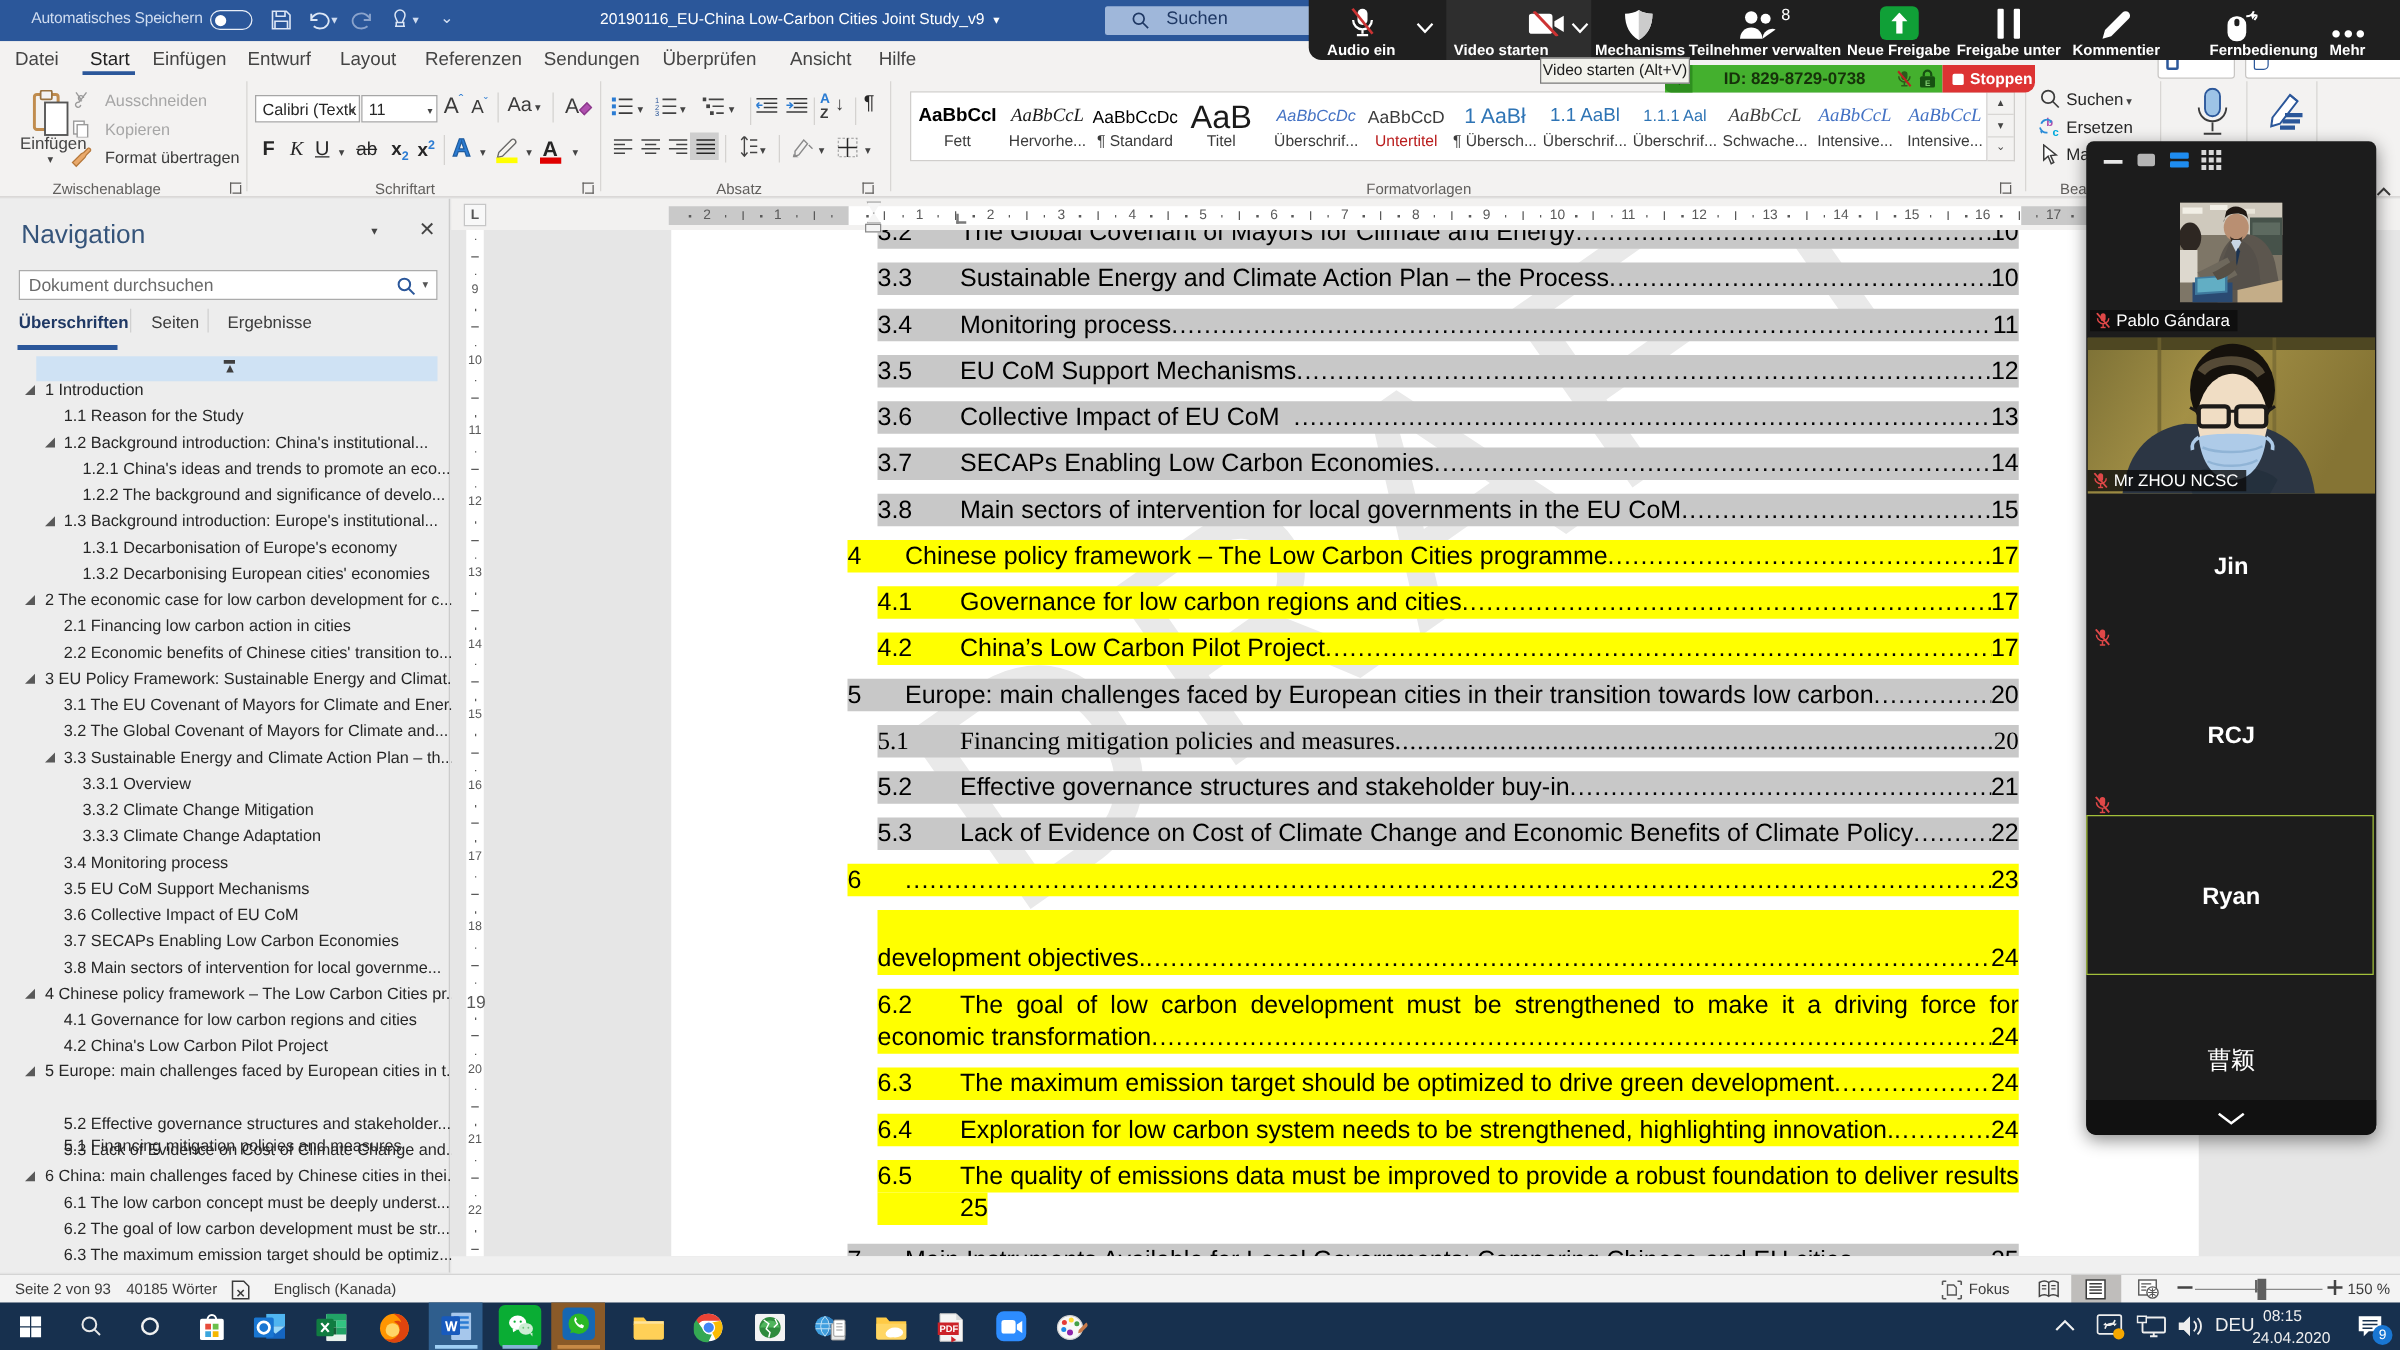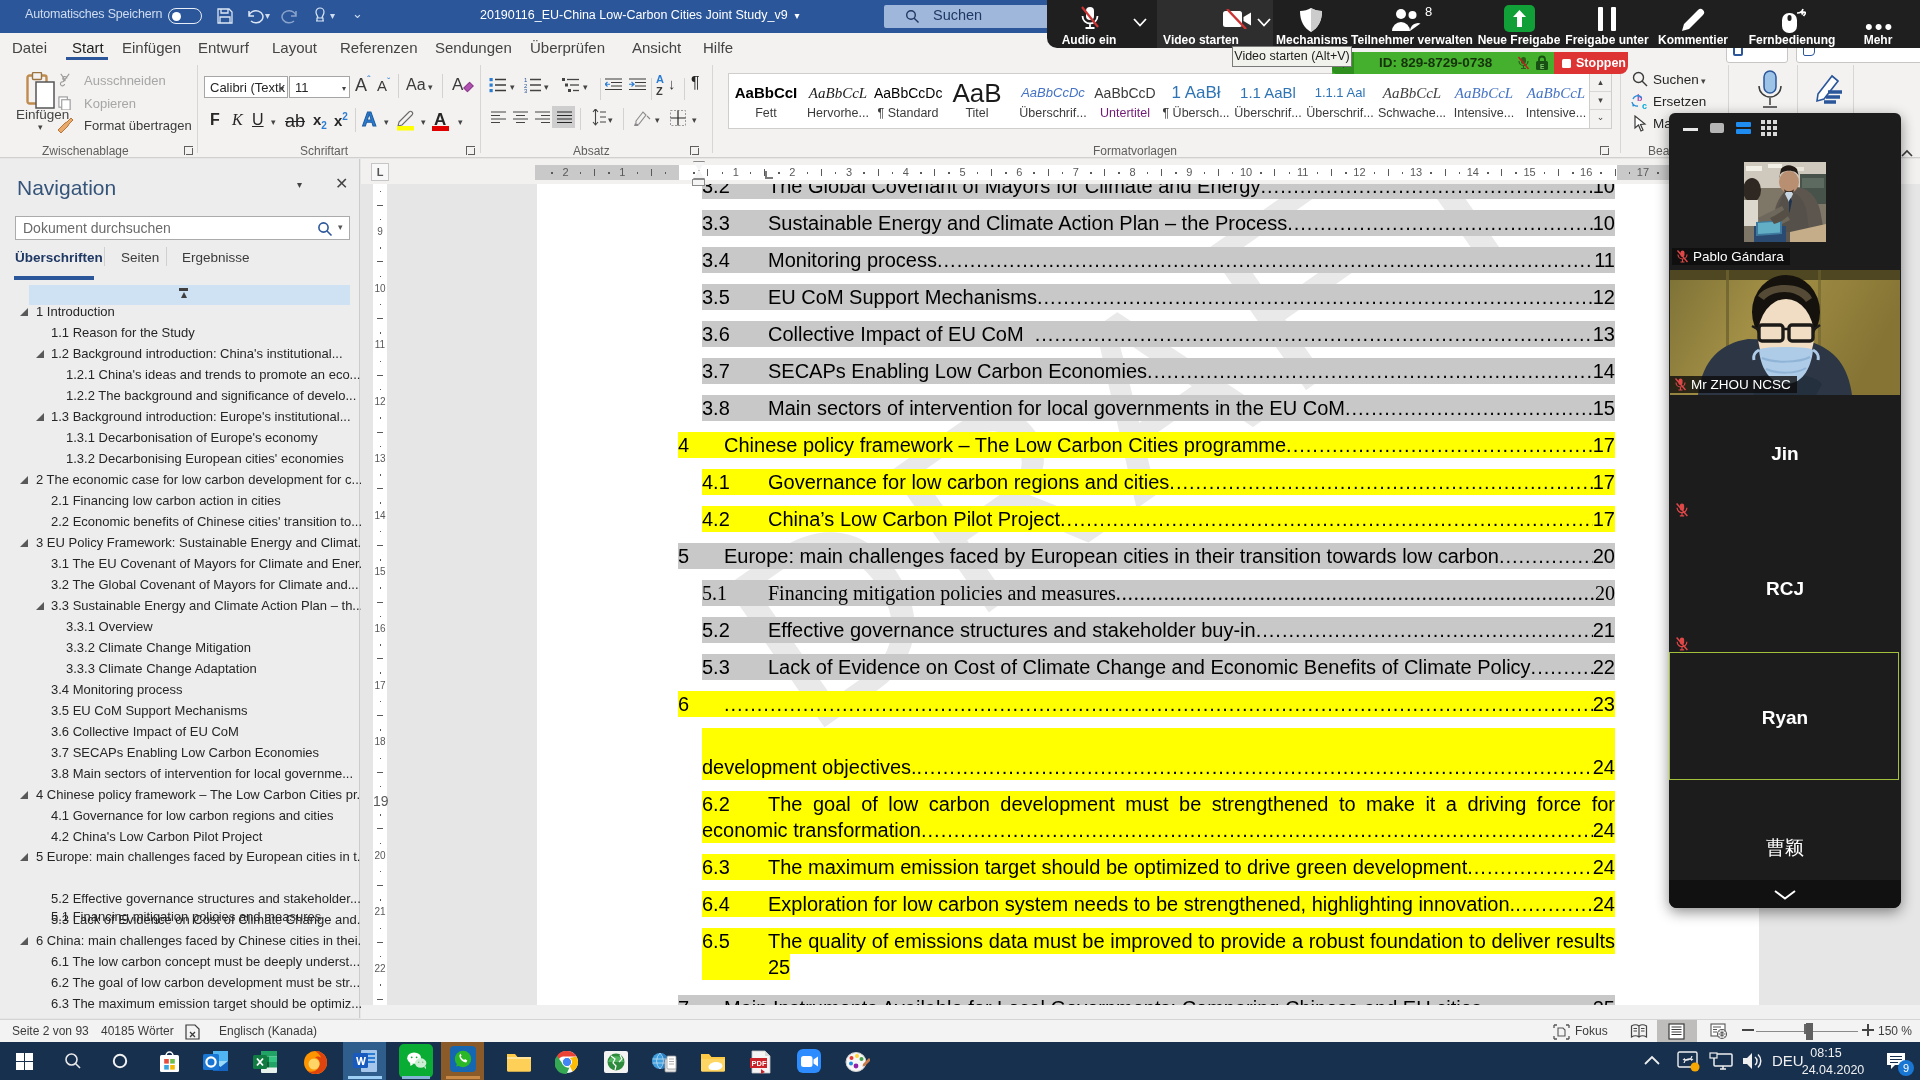--- a/index.html
+++ b/index.html
@@ -136,21 +136,21 @@
     <span class="abs" style="left:398px; top:14px; width:1px; height:24px; background:#d4d2d0;"></span>
     <span class="abs" style="left:406px; top:16px; font-size:16px; color:#3b3b3b;">Aa<span style="font-size:9px; color:#444;">&nbsp;▾</span></span>
     <span class="abs" style="left:442px; top:14px; width:1px; height:24px; background:#d4d2d0;"></span>
     <span class="abs" style="left:452px; top:15px; font-size:17px; color:#3b3b3b;">A</span>
     <span class="abs" style="left:464px; top:24px; width:9px; height:6px; background:#b050b0; transform:rotate(-45deg); border:1px solid #8a3a8a;"></span>
 
     <span class="abs" style="left:210px; top:51px; font-size:16px; font-weight:bold; color:#262626;">F</span>
     <span class="abs" style="left:232px; top:51px; font-size:16px; font-style:italic; font-family:'Liberation Serif',serif; color:#262626;">K</span>
     <span class="abs" style="left:252px; top:51px; font-size:16px; text-decoration:underline; color:#262626;">U</span>
     <span class="abs" style="left:271px; top:57px; font-size:9px; color:#444;">▾</span>
-    <span class="abs" style="left:285px; top:51px; font-size:18px; text-decoration:line-through; color:#262626;">ab</span>
+    <span class="abs" style="left:285px; top:51px; font-size:15px; text-decoration:line-through; color:#262626;">ab</span>
     <span class="abs" style="left:313px; top:51px; font-size:15px; font-weight:bold; color:#262626;">x<sub style="font-size:10px; color:#2b7cd3;">2</sub></span>
     <span class="abs" style="left:334px; top:51px; font-size:15px; font-weight:bold; color:#262626;">x<sup style="font-size:10px; color:#2b7cd3;">2</sup></span>
     <span class="abs" style="left:355px; top:48px; width:1px; height:24px; background:#d4d2d0;"></span>
     <span class="abs" style="left:362px; top:48px; font-size:20px; font-weight:bold; color:#2b7cd3; -webkit-text-stroke:1px #1f5c9e;">A</span>
     <span class="abs" style="left:384px; top:57px; font-size:9px; color:#444;">▾</span>
     <svg class="abs" style="left:396px; top:48px;" width="22" height="24" viewBox="0 0 22 24">
         <path d="M3 14 l10-10 a2 2 0 0 1 3 3 l-10 10 -4 1 z" fill="#f5f3ef" stroke="#6a6a6a" stroke-width="1.1"></path>
         <rect x="1" y="18" width="17" height="4.5" fill="#ffff00"></rect>
       </svg>
     <span class="abs" style="left:421px; top:57px; font-size:9px; color:#444;">▾</span>
@@ -254,21 +254,21 @@
     <div class="abs" style="left:943px; top:18px; width:68px; height:46px; overflow:hidden; text-align:center;">
         <div style="height:28px; line-height:30px; white-space:nowrap; color:#1a1a1a; font-size:26px; font-weight:300;">AaB</div>
         <div style="font-size:12.5px; color:#3b3b3b; white-space:nowrap;">Titel</div>
       </div>
     <div class="abs" style="left:1019px; top:18px; width:68px; height:46px; overflow:hidden; text-align:center;">
         <div style="height:28px; line-height:30px; white-space:nowrap; font-style:italic; color:#4472c4; font-size:13px;">AaBbCcDc</div>
         <div style="font-size:12.5px; color:#3b3b3b; white-space:nowrap;">Überschrif...</div>
       </div>
     <div class="abs" style="left:1091px; top:18px; width:68px; height:46px; overflow:hidden; text-align:center;">
         <div style="height:28px; line-height:30px; white-space:nowrap; color:#3b3b3b; font-size:14px;">AaBbCcD</div>
-        <div style="font-size:12.5px; color:#701a75; white-space:nowrap;">Untertitel</div>
+        <div style="font-size:12.5px; color:#b91c1c; white-space:nowrap;">Untertitel</div>
       </div>
     <div class="abs" style="left:1162px; top:18px; width:68px; height:46px; overflow:hidden; text-align:center;">
         <div style="height:28px; line-height:30px; white-space:nowrap; color:#2e74b5; font-size:17px;">1 AaBł</div>
         <div style="font-size:12.5px; color:#3b3b3b; white-space:nowrap;">¶ Übersch...</div>
       </div>
     <div class="abs" style="left:1234px; top:18px; width:68px; height:46px; overflow:hidden; text-align:center;">
         <div style="height:28px; line-height:30px; white-space:nowrap; color:#2e74b5; font-size:15px;">1.1 AaBl</div>
         <div style="font-size:12.5px; color:#3b3b3b; white-space:nowrap;">Überschrif...</div>
       </div>
     <div class="abs" style="left:1306px; top:18px; width:68px; height:46px; overflow:hidden; text-align:center;">
@@ -973,21 +973,21 @@
         <path d="M1 24 l2 -7 14 -14 a2.5 2.5 0 0 1 5 5 l-14 14z" fill="#fff"></path>
       </svg>
     <span class="zlabel" style="left:646px;">Kommentier</span>
 
     <svg class="abs" style="left:733px; top:6px;" width="26" height="28" viewBox="0 0 26 28">
         <rect x="2" y="7" width="15" height="20" rx="7" fill="#fff"></rect>
         <rect x="7.5" y="9" width="4" height="6" rx="2" fill="#1f1f1f"></rect>
         <path d="M17 7 a6 5 0 0 0 6 -4 M23.5 10 l2.5-3.5 -4-0.5" fill="none" stroke="#fff" stroke-width="1.6"></path>
         <path d="M22 9.5 l3-4 -4.5 0z" fill="#fff"></path>
       </svg>
-    <span class="zlabel" style="left:745px;">Fernbedienung</span>
+    <span class="zlabel" style="left:764px;">Fernbedienung</span>
 
     <span class="abs" style="left:818px; top:14px; font-size:22px; color:#fff; letter-spacing:2px;">•••</span>
     <span class="zlabel" style="left:831px;">Mehr</span>
 </div>
   <div class="abs" id="tooltip" style="left:1232px; top:46px; width:120px; height:21px; background:#f2f2ec; border:1px solid #7a7a7a; font-size:12.5px; color:#1a1a1a; text-align:center; line-height:19px; z-index:38;">Video starten (Alt+V)</div>
   <div class="abs" id="greenbar" style="left:1332px; top:52px; width:296px; height:22px; z-index:37;">
     <span class="abs" style="left:0; top:0; width:222px; height:22px; background:#44b02e;"></span>
     <span class="abs" style="left:0; top:0; width:22px; height:22px; background:#2e8f1f; border-radius:0 0 0 5px;"></span>
     <svg class="abs" style="left:5px; top:7px;" width="13" height="9" viewBox="0 0 13 9">
         <path d="M0 0 L6.5 9 L13 0z" fill="#124d0c"></path>

